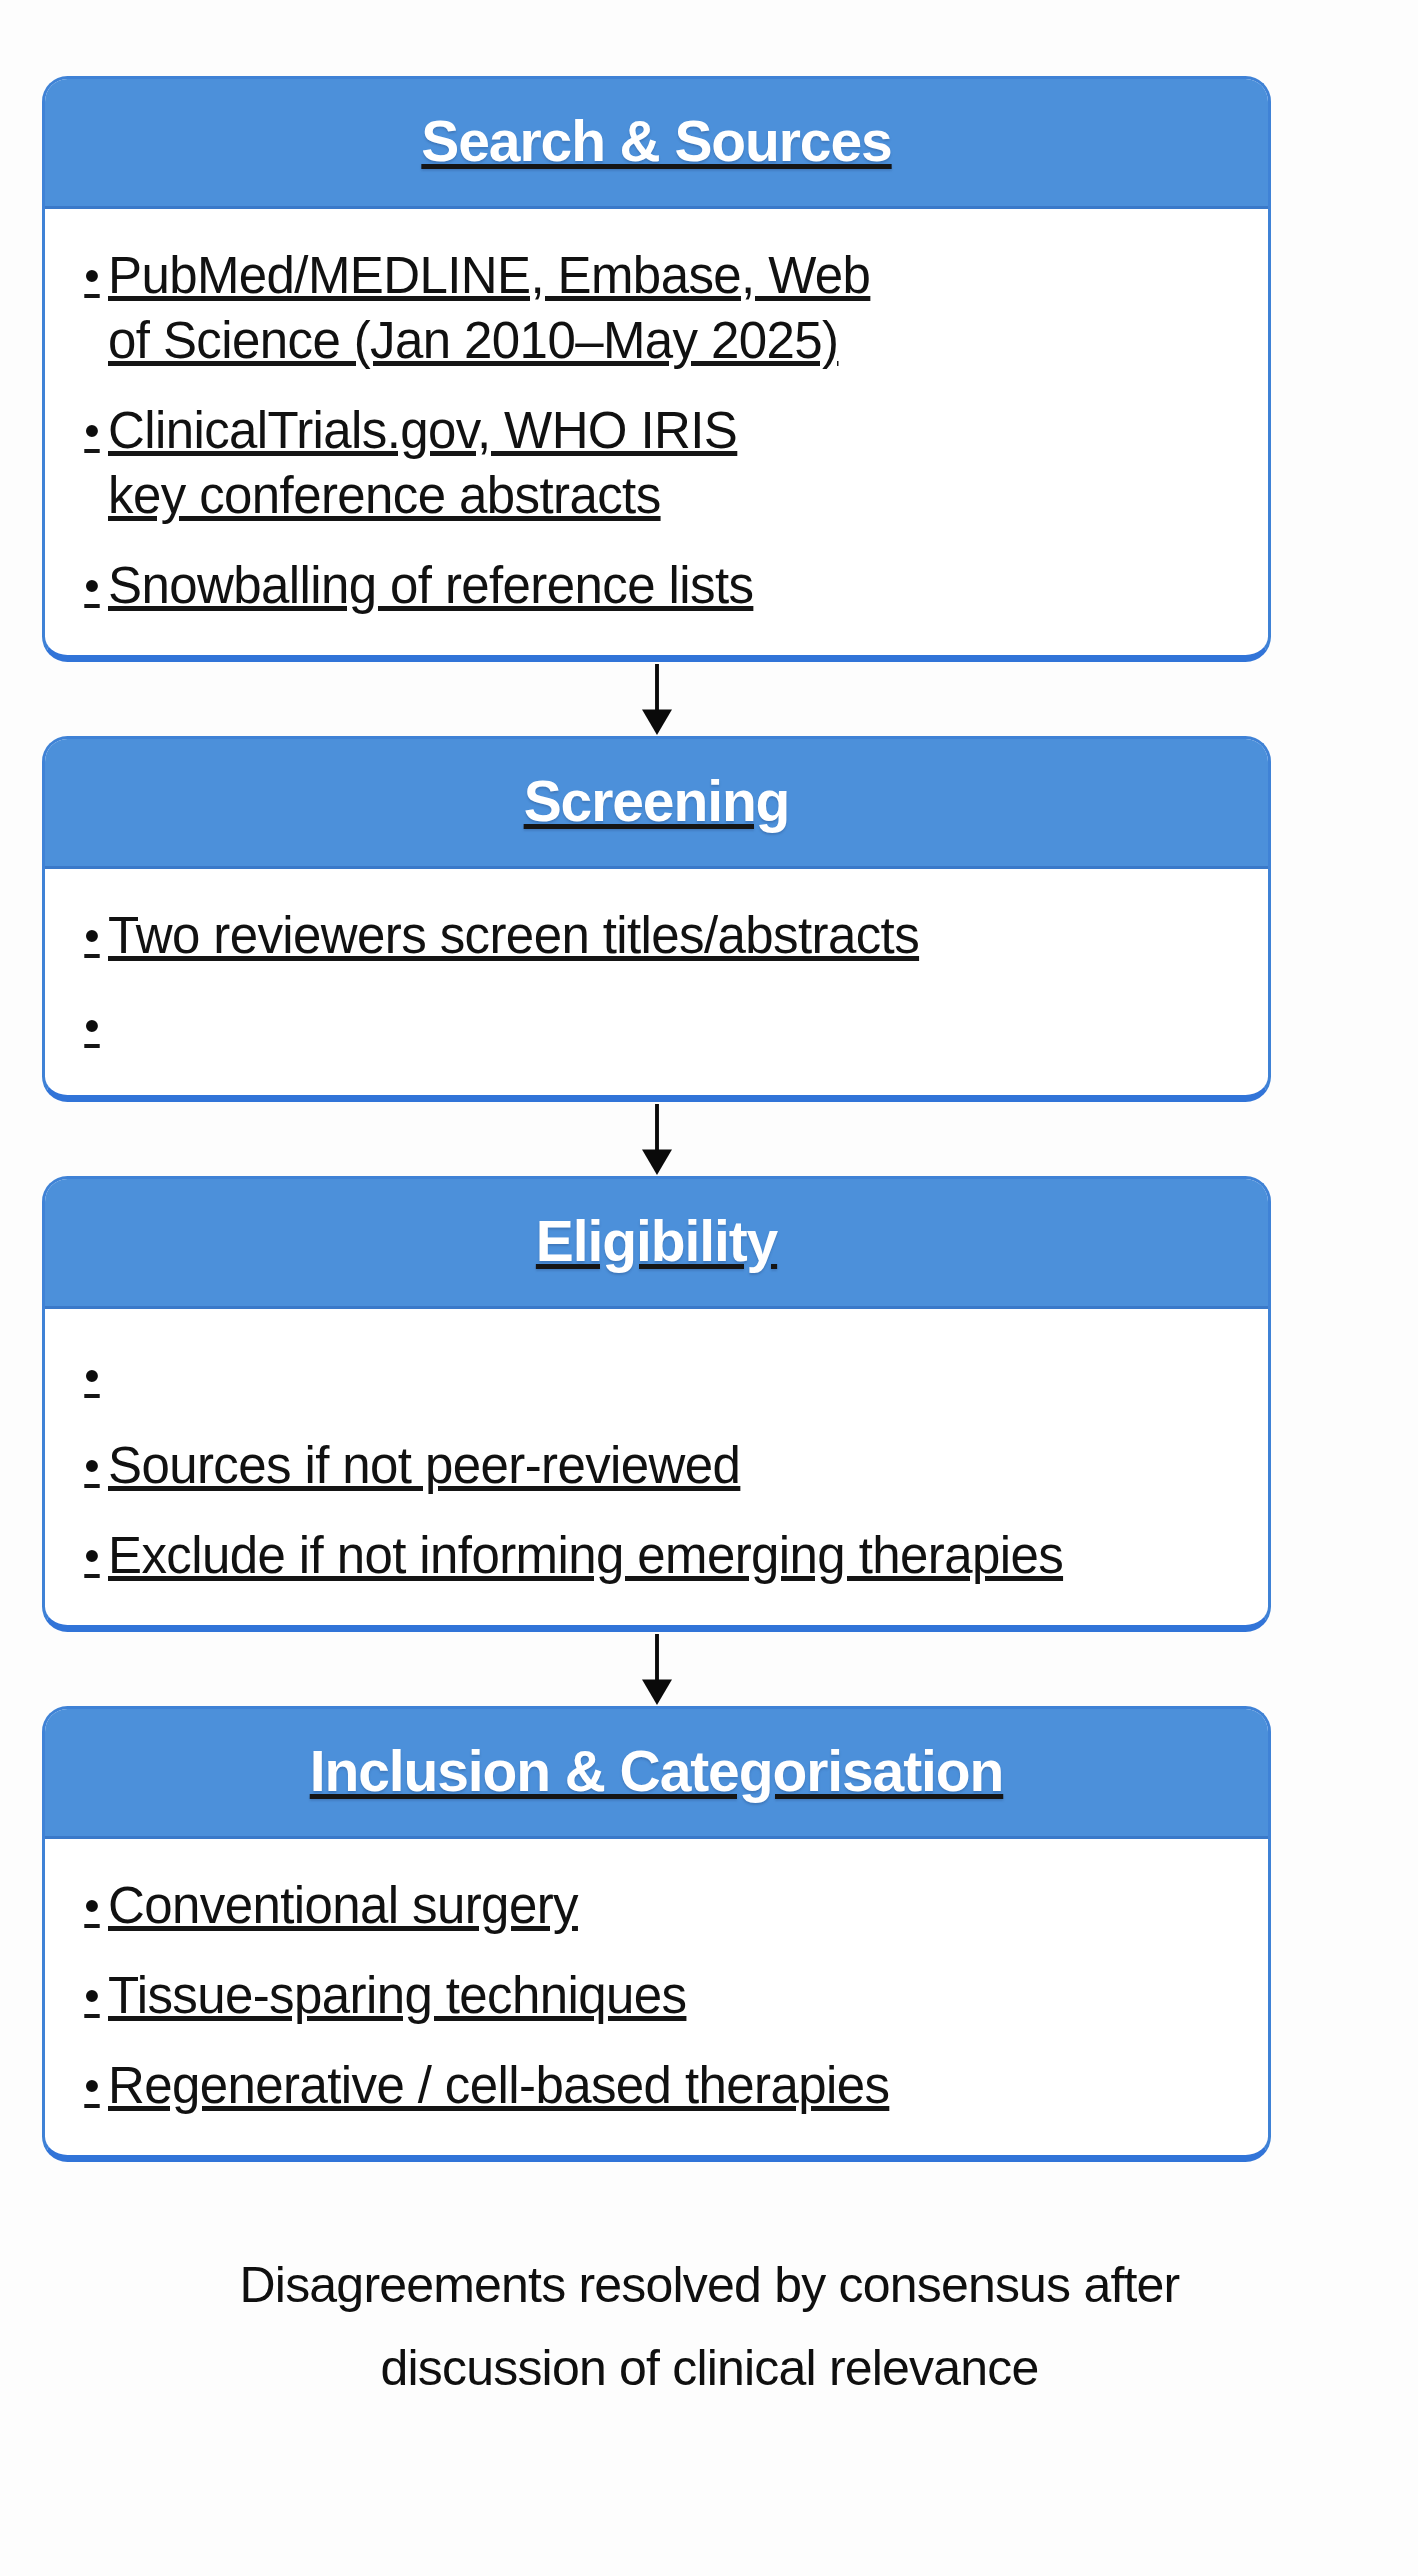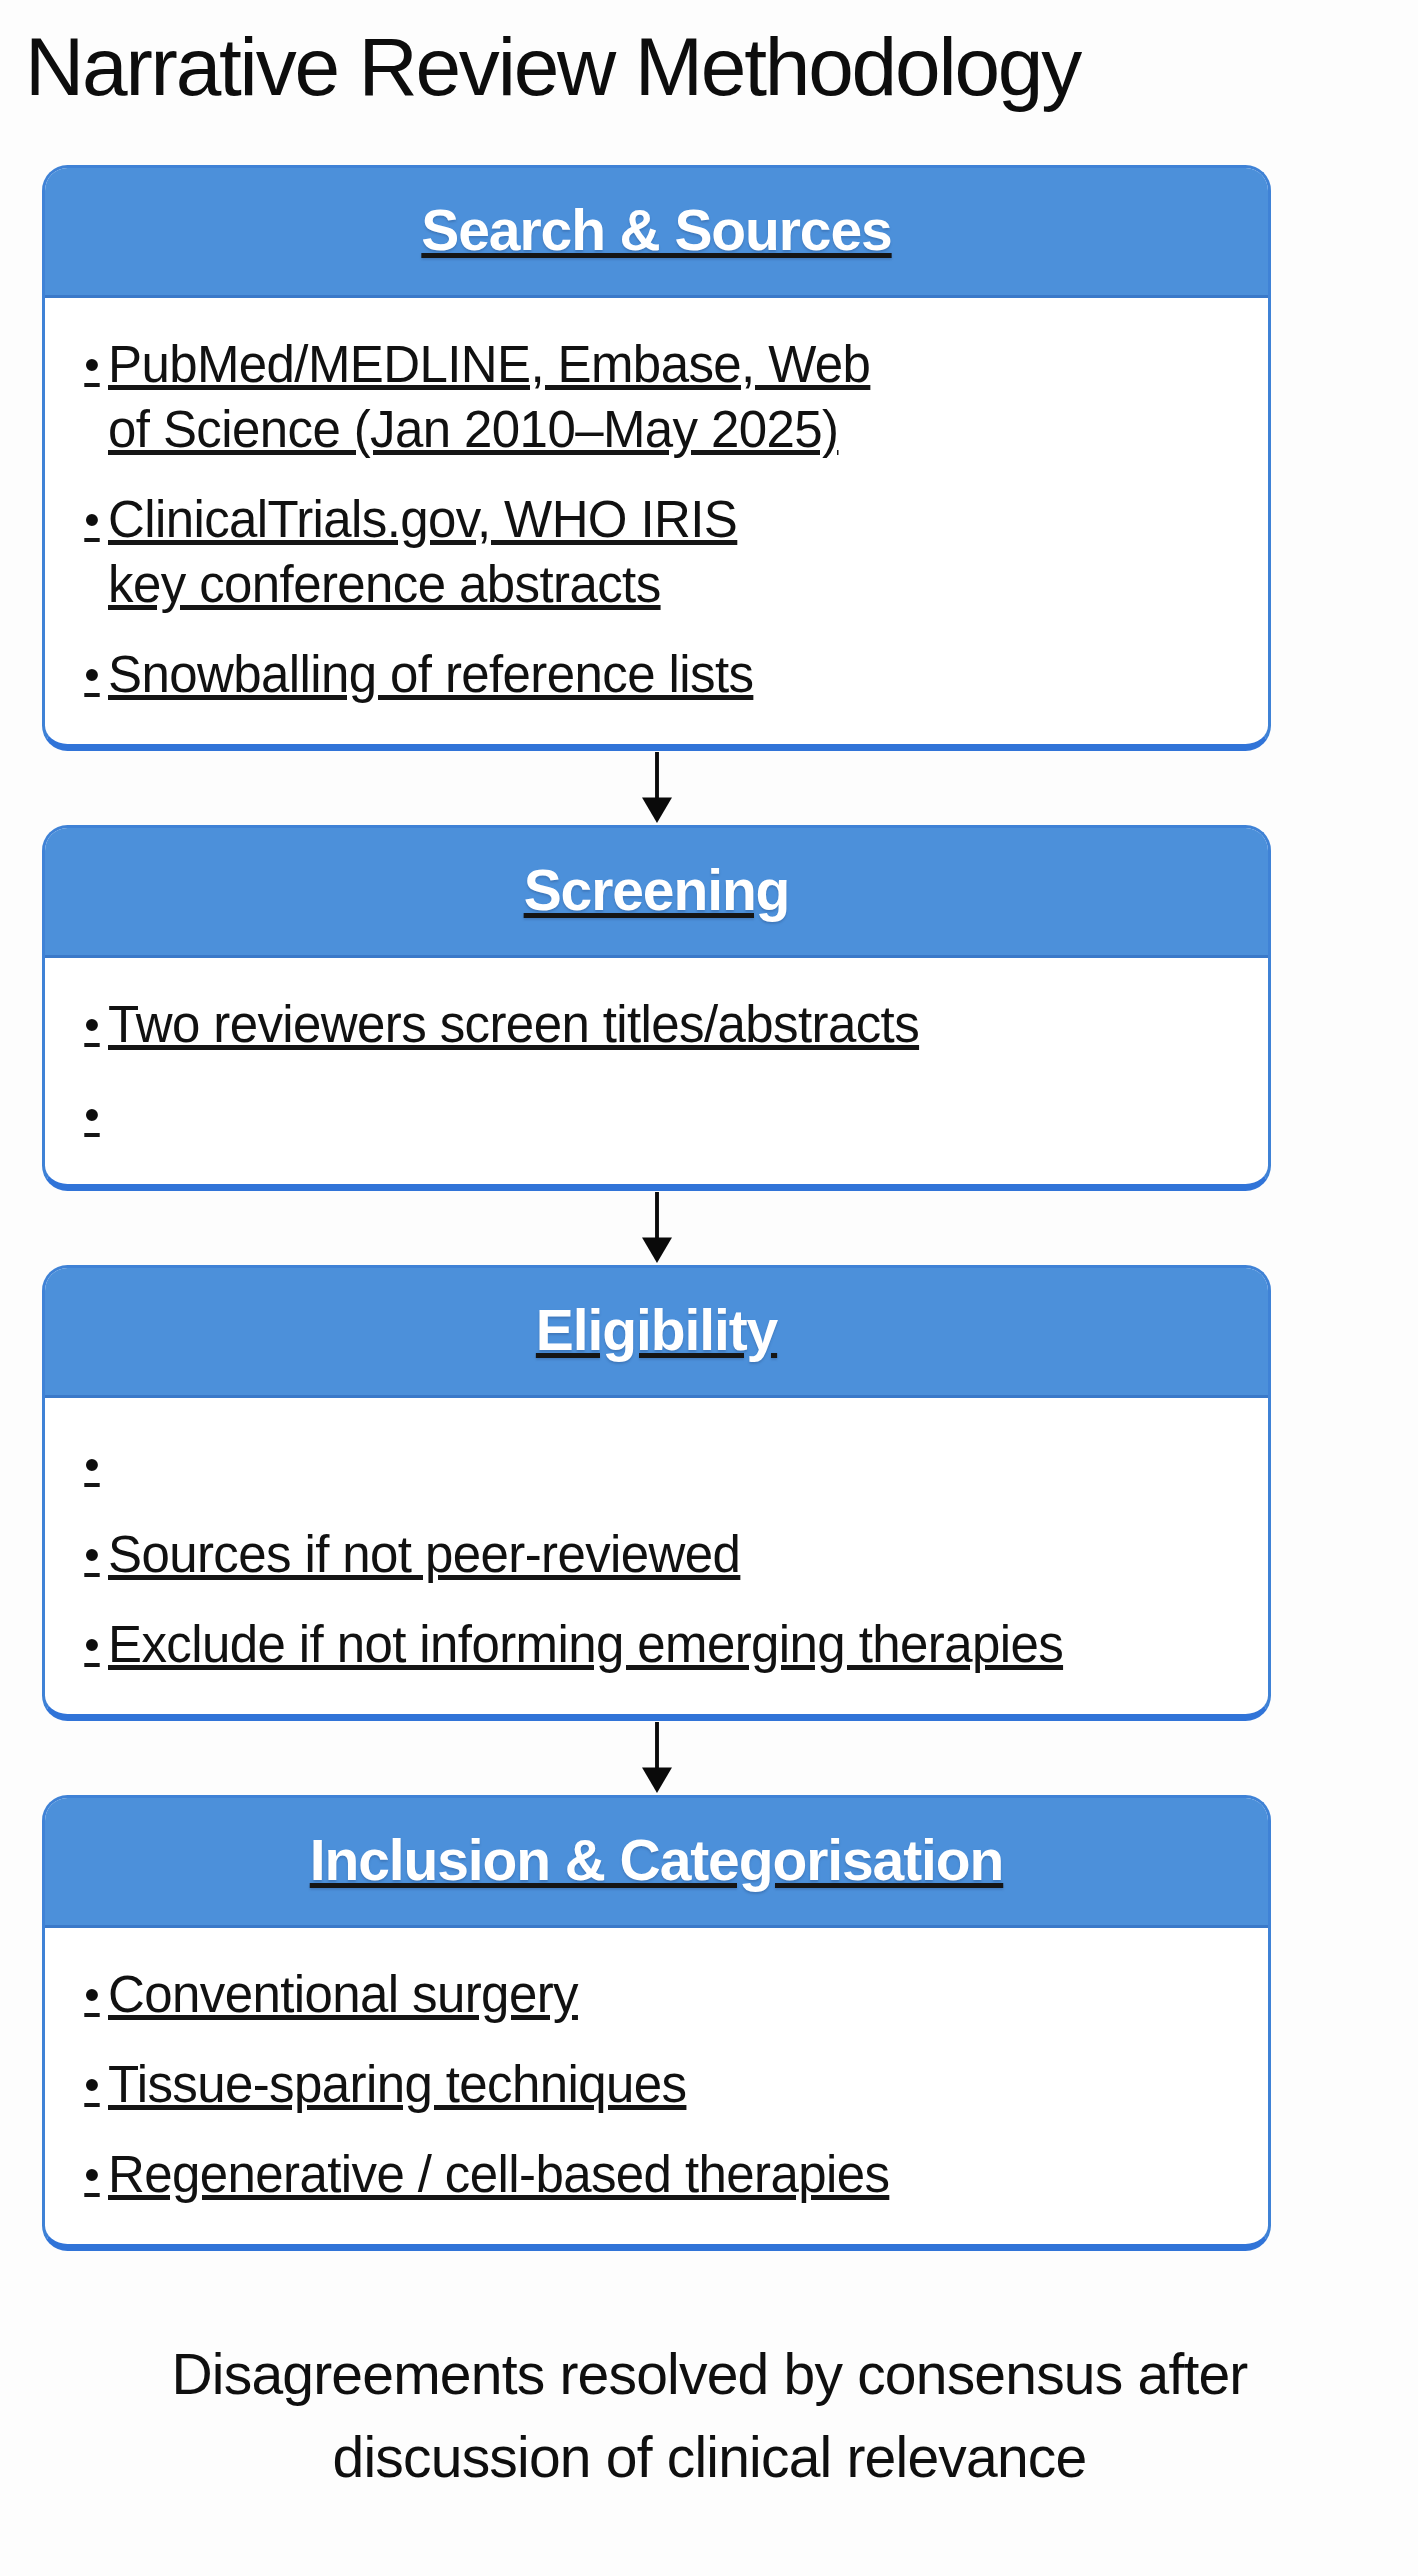--- a/index.html
+++ b/index.html
@@ -65,33 +65,32 @@
     height:74px;
     display:flex;
     justify-content:center;
     align-items:center;
   }
   .arrow-wrap svg { display:block; }
 
   .page-footer {
     margin-top:82px;
     text-align:center;
-    font-size:57px;
+    font-size:50px;
     line-height:83px;
     letter-spacing:-0.8px;
     color:#0f0f0f;
     white-space:pre-line;
   }
 </style>
 </head>
 <body>
 
 <div class="page">
 
-  <h1 class="page-title">Narrative Review Methodology</h1>
 
   <div class="flow">
 
     <div class="stage-box">
       <div class="stage-header">Search &amp; Sources</div>
       <div class="stage-body">
         <div class="bullet">
           <span class="bullet-dot">•</span>
           <span class="bullet-text">PubMed/MEDLINE, Embase, Web
 of Science (Jan 2010–May 2025)</span>

